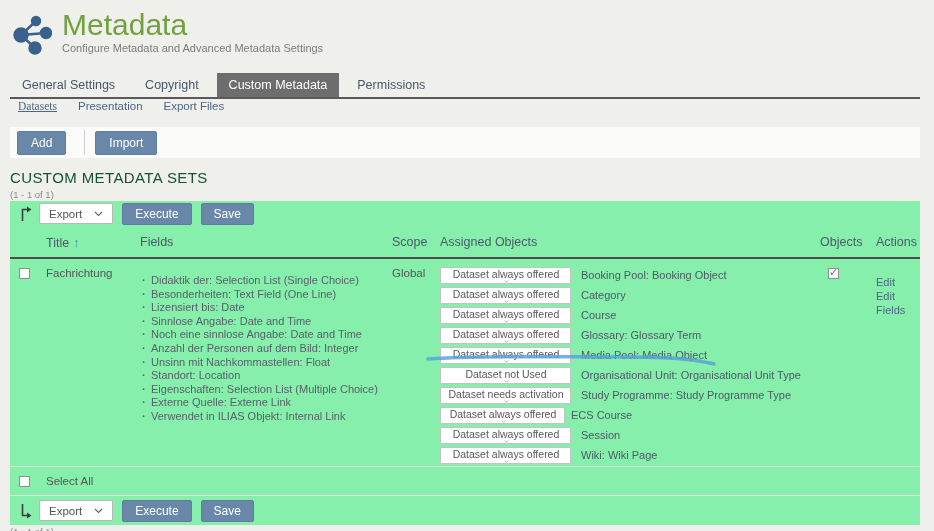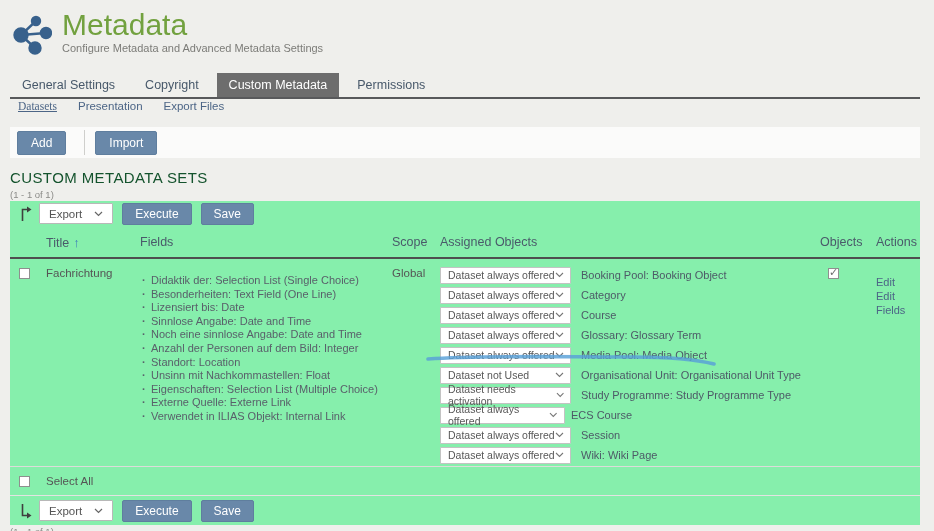--- a/index.html
+++ b/index.html
@@ -62,21 +62,21 @@
   .cb .tick { position: absolute; left: 0px; top: -3px; font-size: 11px; color: #6e6e6e; }
   .row-check { margin-top: 9px; }
   .row-title { font-size: 11.5px; color: #555; margin-top: 8px; }
   .fields-list { list-style: none; margin-top: 15px; font-size: 11px; color: #59606a; line-height: 13.6px; }
   .fields-list li { position: relative; padding-left: 11px; }
   .fields-list li::before { content: "\00b7"; position: absolute; left: 2px; font-weight: bold; }
   .row-scope { font-size: 11.5px; color: #555; margin-top: 8px; }
 
   .assigned-col { padding-top: 6px; }
   .ao-row { display: flex; align-items: center; height: 20px; }
-  .select-box { width: 131px; height: 17px; border: 1px solid #c3c3c3; background: #fff; display: flex; align-items: center; justify-content: space-between; padding: 0 6px 0 7px; font-size: 10.5px; color: #585858; border-radius: 1px; cursor: pointer; }
+  .select-box { width: 131px; height: 17px; border: 1px solid #c3c3c3; background: #fff; display: flex; align-items: center; justify-content: space-between; padding: 0 6px 0 7px; font-size: 10.5px; color: #585858; border-radius: 1px; cursor: pointer; flex-direction: column; }
   .ao-row.narrow .select-box { width: 125px; }
   .ao-label { margin-left: 10px; font-size: 11px; color: #4d5a67; white-space: nowrap; }
   .ao-row.narrow .ao-label { margin-left: 6px; }
 
   .active-col .cb { margin-top: 9px; margin-left: 8px; }
   .actions-col { padding-top: 16px; }
   .link { display: block; font-size: 11px; color: #4c6586; line-height: 14px; cursor: pointer; text-decoration: none; }
 
   .selectall-row { display: flex; align-items: center; height: 28px; padding-left: 9px; }
   .selectall-label { font-size: 11.5px; color: #555; margin-left: 16px; }
@@ -158,22 +158,22 @@
     <div class="col-check"><span class="cb row-check"></span></div>
     <div class="col-title row-title">Fachrichtung</div>
     <div class="col-fields">
       <ul class="fields-list">
         <li>Didaktik der: Selection List (Single Choice)</li>
         <li>Besonderheiten: Text Field (One Line)</li>
         <li>Lizensiert bis: Date</li>
         <li>Sinnlose Angabe: Date and Time</li>
         <li>Noch eine sinnlose Angabe: Date and Time</li>
         <li>Anzahl der Personen auf dem Bild: Integer</li>
+        <li>Unsinn mit Nachkommastellen: Float</li>
         <li>Standort: Location</li>
-        <li>Unsinn mit Nachkommastellen: Float</li>
         <li>Eigenschaften: Selection List (Multiple Choice)</li>
         <li>Externe Quelle: Externe Link</li>
         <li>Verwendet in ILIAS Objekt: Internal Link</li>
       </ul>
     </div>
     <div class="col-scope row-scope">Global</div>
 
     <div class="col-assigned assigned-col">
       <div class="ao-row">
         <div class="select-box">

